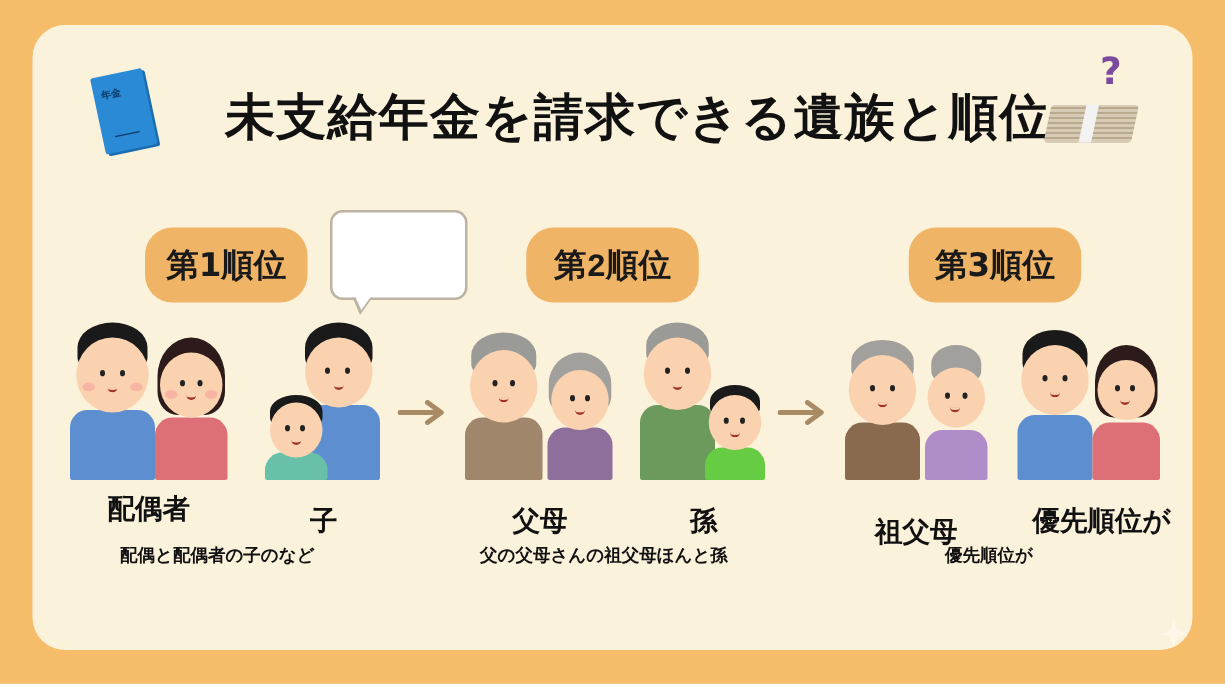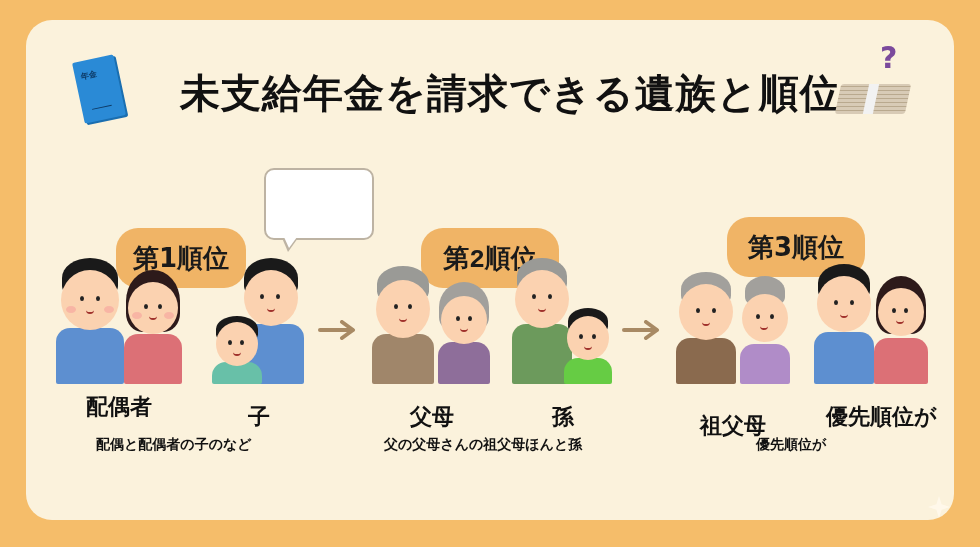--- a/index.html
+++ b/index.html
@@ -49,21 +49,21 @@
   .qmark {
     position:absolute; left: 880px; top: 40px;
     font-size: 30px; font-weight: bold; color: #7b4a9c;
   }
   .rank {
     position: absolute;
     height: 60px;
     background: #f0b466;
     border-radius: 22px;
     font-size: 26px; font-weight: bold; color: #1a1a1a;
-    display: flex; align-items: center; justify-content: center; margin-top: 46px;
+    display: flex; align-items: center; justify-content: center;
   }
   .bubble {
     position: absolute; left: 264px; top: 168px;
     width: 110px; height: 72px;
     background: #fff; border: 2px solid #bdb3a3; border-radius: 10px;
     font-size: 16px; font-weight: bold; color: #111;
     text-align: center; line-height: 26px; padding-top: 8px;
   }
   .bubble::after {
     content:""; position:absolute; left:16px; bottom:-14px;
@@ -121,21 +121,21 @@
 <h1 class="title">未支給年金を請求できる遺族と順位</h1>
 
 <div class="money">
   <div class="stack"></div>
   <div class="band"></div>
 </div>
 <div class="qmark">?</div>
 
 <div class="rank" style="left:116px; top:182px; width:130px;">第1順位</div>
 <div class="rank" style="left:421px; top:182px; width:138px;font-family:Liberation Mono, monospace;">第2順位</div>
-<div class="rank" style="left:727px; top:171px; width:138px;">第3順位</div>
+<div class="rank" style="left:727px; top:182px; width:138px;">第3順位</div>
 
 <div class="bubble">
 </div>
 
 <svg class="arrow" style="left:318px; top:320px;" viewBox="0 0 40 20">
   <line x1="2" y1="10" x2="34" y2="10" stroke="#a88a64" stroke-width="4" stroke-linecap="round"></line>
   <polyline points="24,2 35,10 24,18" fill="none" stroke="#a88a64" stroke-width="4" stroke-linecap="round" stroke-linejoin="round"></polyline>
 </svg>
 <svg class="arrow" style="left:622px; top:320px;" viewBox="0 0 40 20">
   <line x1="2" y1="10" x2="34" y2="10" stroke="#a88a64" stroke-width="4" stroke-linecap="round"></line>

